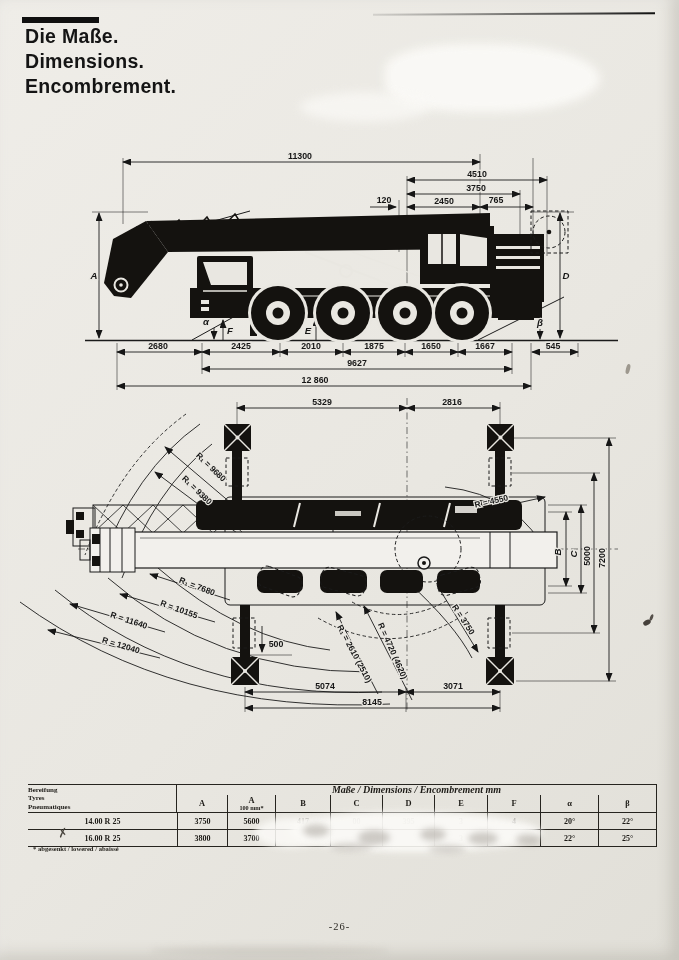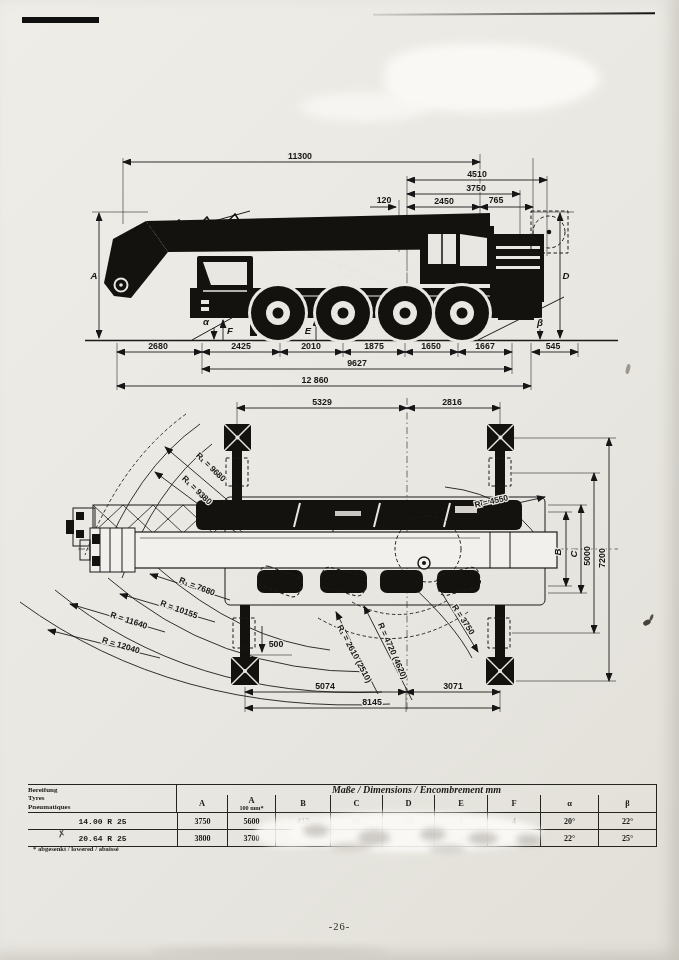--- a/index.html
+++ b/index.html
@@ -42,21 +42,21 @@
   .hright{flex:1;display:flex;flex-direction:column;}
   .grouph{height:10px;line-height:10px;text-align:center;font-size:10px;font-style:italic;}
   .letters{display:flex;height:17px;}
   .letters .cell{display:flex;flex-direction:column;align-items:center;justify-content:center;font-size:8.4px;box-sizing:border-box;}
   .letters .cell + .cell{border-left:1px solid #26241f;}
   .small2{font-size:6.2px;line-height:6.5px;}
   .trow{display:flex;height:16px;}
   .trow.r1{border-bottom:1px solid #26241f;}
   .trow .cell{display:flex;align-items:center;justify-content:center;font-size:8px;box-sizing:border-box;}
   .trow .cell + .cell{border-left:1px solid #26241f;}
-  .trow .tyre{justify-content:center;position:relative;font-family:Liberation Mono, monospace;}
+  .trow .tyre{justify-content:center;position:relative;}
   .c0{width:149px;}.c1{width:50px;}.c2{width:48px;}.c3{width:55px;}.c4{width:52px;}
   .c5{width:52px;}.c6{width:53px;}.c7{width:53px;}.c8{width:58px;}.c9{width:58px;}
   .trow .c1{border-left:1.3px solid #26241f;}
   .mark{position:absolute;left:30px;top:-4px;font-size:12px;font-weight:400;color:#4a463f;transform:rotate(-12deg);}
   .ob{color:#8a8781;opacity:.8;}
   .tblfoot{position:absolute;left:33px;top:845px;font-family:"Liberation Serif",serif;font-weight:700;font-size:6.6px;color:#2a2822;z-index:3;}
   .pageno{position:absolute;left:0;right:0;top:921px;text-align:center;
     font-family:"Liberation Serif",serif;font-size:10.5px;letter-spacing:1px;color:#2a2822;z-index:3;}
   
   .blob{position:absolute;background:#fbfaf7;filter:blur(5px);z-index:5;pointer-events:none;}
@@ -69,20 +69,25 @@
   .speck2{position:absolute;left:643px;top:620px;width:8px;height:5px;background:#45403a;border-radius:40% 60% 50% 50%;transform:rotate(-32deg);z-index:4;}
   .speck3{position:absolute;left:650px;top:614px;width:3px;height:7px;background:#55504a;border-radius:50%;transform:rotate(20deg);z-index:4;}
   .bsmudge{position:absolute;left:150px;top:946px;width:240px;height:9px;background:#b3aea6;opacity:.25;filter:blur(3px);border-radius:50%;z-index:3;}
 </style>
 </head>
 <body>
 
 <div class="page">
 
   <div class="title-dash"></div>
+  <div class="title">
+    <div>Die Maße.</div>
+    <div>Dimensions.</div>
+    <div>Encombrement.</div>
+  </div>
   <div class="topline"></div>
 
   <svg class="drawing" width="679" height="960" viewBox="0 0 679 960">
     <defs>
       <marker id="a" markerWidth="9" markerHeight="7" refX="8" refY="3.5" orient="auto-start-reverse" markerUnits="userSpaceOnUse">
         <path d="M0,0L9,3.5L0,7Z" fill="#161616"></path>
       </marker>
     </defs>
 
     <g>
@@ -426,21 +431,21 @@
       <div class="cell c4 ob">00</div>
       <div class="cell c5 ob">395</div>
       <div class="cell c6 ob">3</div>
       <div class="cell c7 ob">4</div>
       <div class="cell c8">20°</div>
       <div class="cell c9">22°</div>
     </div>
     <div class="trow">
       <div class="cell c0 tyre">
         <span class="mark">✗</span>
-        <span>20.64 R 25</span>
+        <span>16.00 R 25</span>
       </div>
       <div class="cell c1">3800</div>
       <div class="cell c2">3700</div>
       <div class="cell c3 ob"></div>
       <div class="cell c4 ob"></div>
       <div class="cell c5 ob"></div>
       <div class="cell c6 ob">3</div>
       <div class="cell c7 ob"></div>
       <div class="cell c8">22°</div>
       <div class="cell c9">25°</div>

